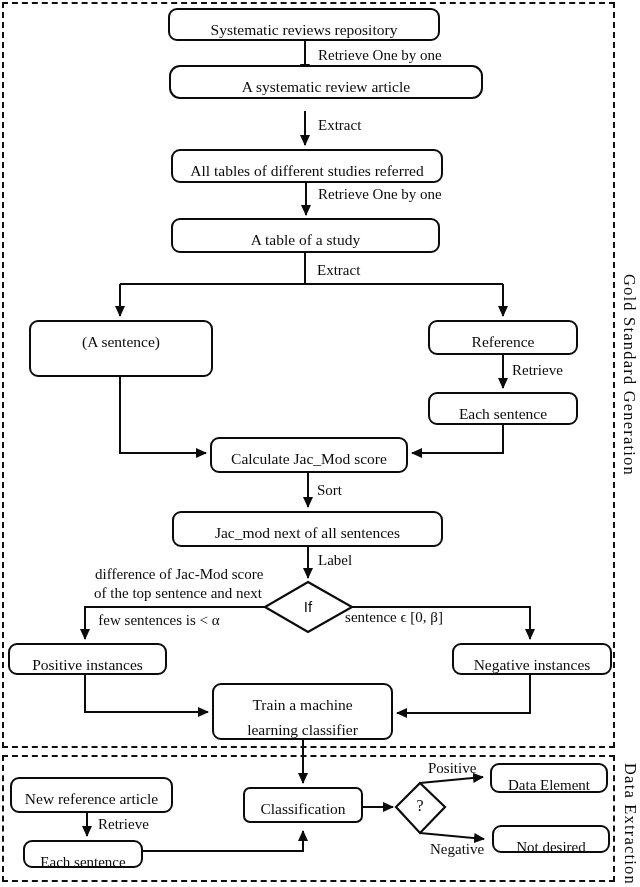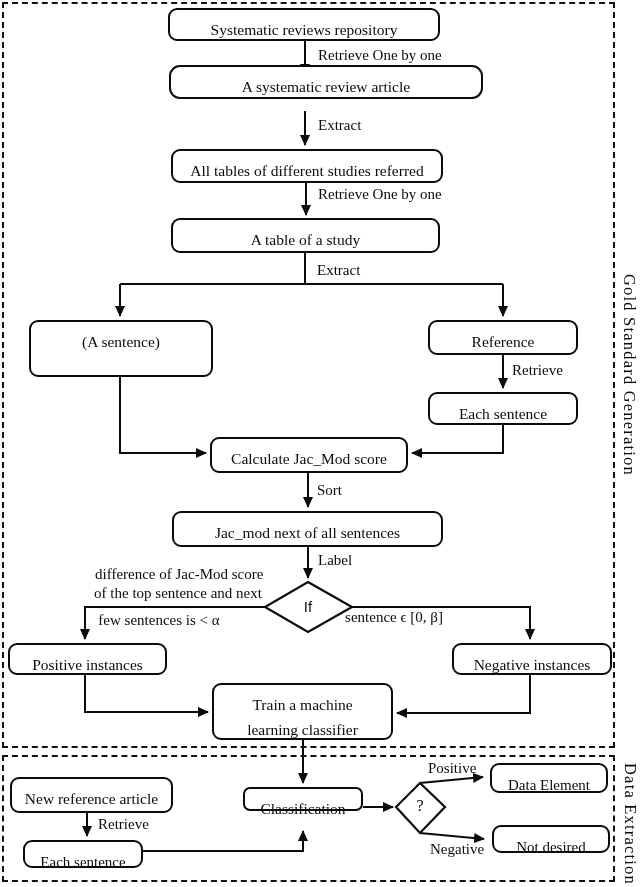--- a/index.html
+++ b/index.html
@@ -120,21 +120,21 @@
     <span>Train a machine</span>
     <span>learning classifier</span>
   </div>
 
   <div class="node" style="left:10px; top:777px; width:163px; height:36px;">
       <span>New reference article</span>
     </div>
   <div class="node" style="left:23px; top:840px; width:120px; height:28px; font-size:15px;">
       <span>Each sentence</span>
     </div>
-  <div class="node" style="left:243px; top:787px; width:120px; height:24px; border-radius:7px;">
+  <div class="node" style="left:243px; top:787px; width:120px; height:36px; border-radius:7px;">
       <span>Classification</span>
     </div>
   <div class="node" style="left:490px; top:763px; width:118px; height:30px; font-size:15px;">
       <span>Data Element</span>
     </div>
   <div class="node" style="left:492px; top:825px; width:118px; height:28px; font-size:15px;">
       <span>Not desired</span>
     </div>
 
   <div class="dtext" id="if-text">If</div>

